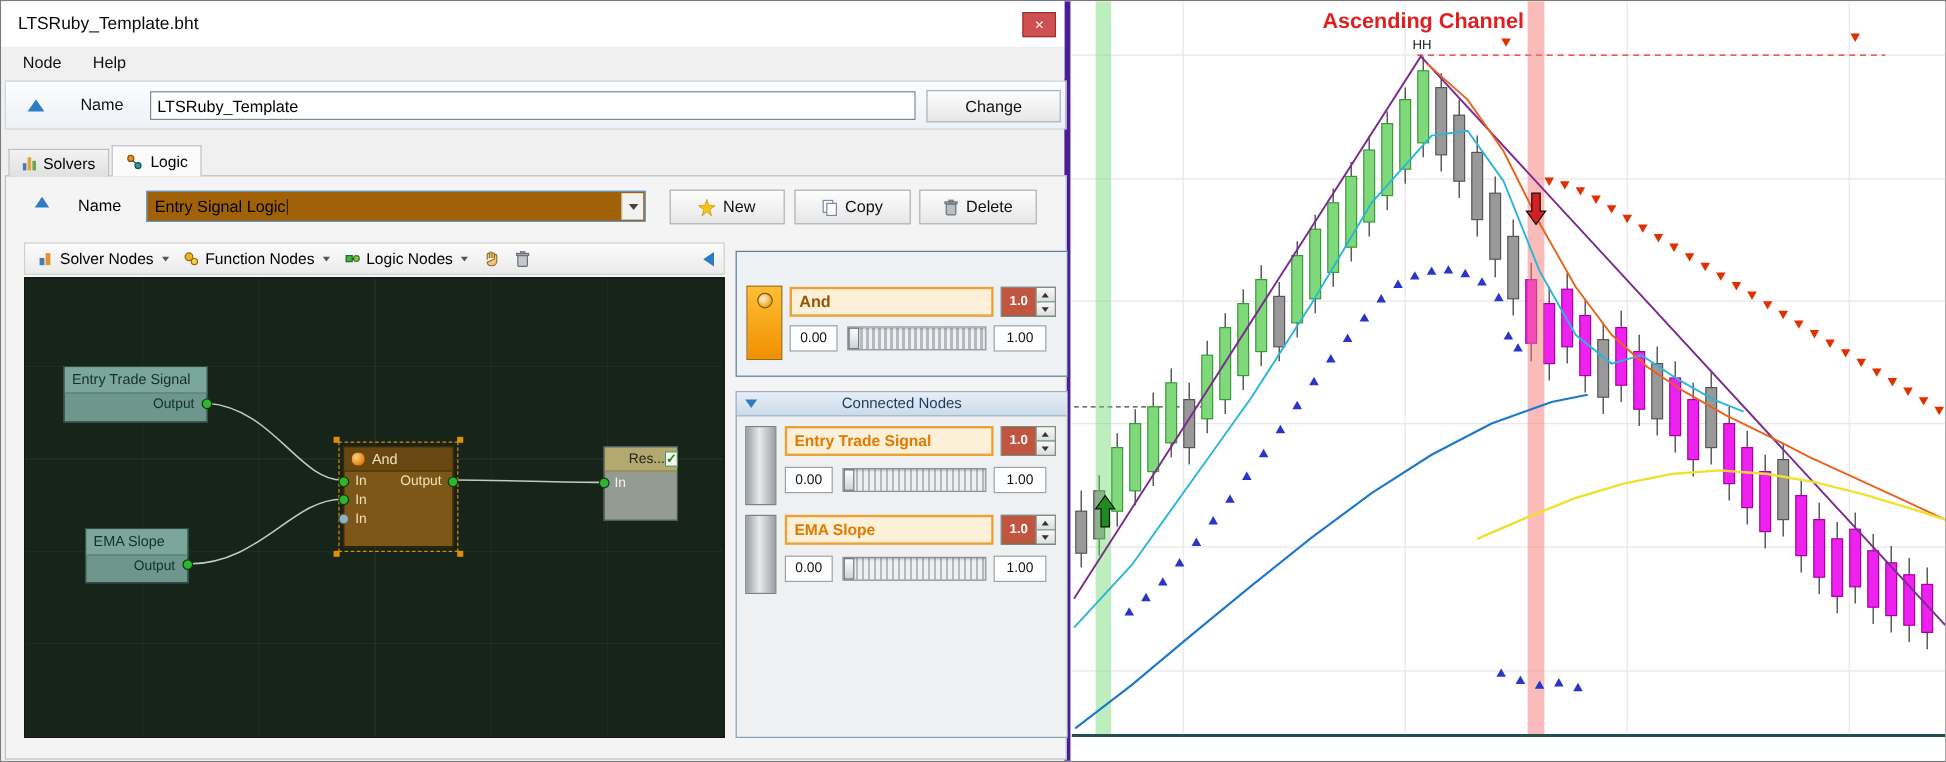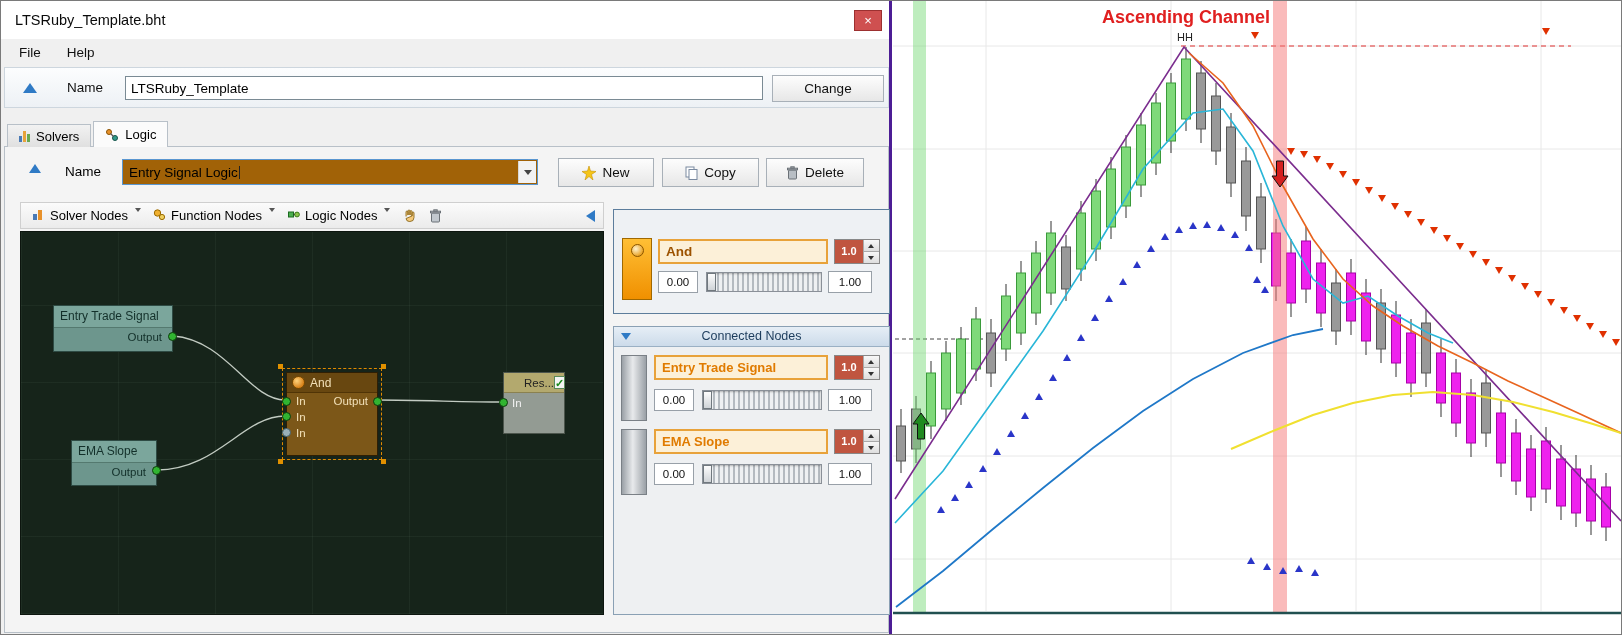--- a/index.html
+++ b/index.html
@@ -1,20 +1,20 @@
 <!DOCTYPE html>
 <html><head>
 <meta charset="utf-8">
 <style>
   * { margin:0; padding:0; box-sizing:border-box; }
   body { font-family:"Liberation Sans", sans-serif; background:#d8d8d8; }
   .screen { position:relative; width:1622px; height:635px; background:#fff; border:1px solid #7a7a7a; overflow:hidden; }
 
   
-  .app { position:absolute; left:0; top:0; width:891px; height:635px; background:#f0f0f0; border-right:3px solid #4c1d95; }
+  .app { position:absolute; left:0; top:0; width:891px; height:635px; background:#f0f0f0; border-right:5px solid #4c1d95; }
   .titlebar { position:relative; height:38px; background:#ffffff; }
   .title { position:absolute; left:14px; top:11px; font-size:14.5px; color:#0a0a0a; }
   .close { position:absolute; right:7px; top:9px; width:28px; height:21px; background:#cf5050; border:1px solid #9c3030; color:#fff; font-size:13px; line-height:18px; text-align:center; font-family:inherit; }
   .menubar { display:flex; align-items:center; height:27px; padding-left:18px; gap:26px; background:#f0f0f0; font-size:13.5px; color:#111; }
 
   .name-group { position:absolute; left:3px; top:66px; width:885px; height:41px; border:1px solid #cdd6de; background:linear-gradient(#fcfdfe,#edf1f5); }
   .tri-up { position:absolute; width:0; height:0; border-left:7px solid transparent; border-right:7px solid transparent; border-bottom:10px solid #2f7ac5; }
   .name-group .tri-up { left:18px; top:15px; }
   .lbl { position:absolute; font-size:13.5px; color:#111; }
   .name-group .lbl { left:62px; top:12px; }
@@ -38,21 +38,21 @@
   .combo .txt { position:absolute; left:6px; top:5px; font-size:13.5px; }
   .combo .txt::after { content:""; display:inline-block; width:0; border-left:1px solid #222; height:13px; vertical-align:-2px; margin-left:1px; }
   .combo .drop { position:absolute; right:1px; top:1px; bottom:1px; width:18px; background:#f2f2f2; border-left:1px solid #d8d8d8; }
   .combo .drop::after { content:""; position:absolute; left:5px; top:9px; border-left:4px solid transparent; border-right:4px solid transparent; border-top:5px solid #444; }
   .btn-new, .btn-copy, .btn-del { position:absolute; top:11px; height:29px; display:flex; align-items:center; justify-content:center; gap:6px; }
   .btn-new { left:553px; width:96px; }
   .btn-copy { left:657px; width:97px; }
   .btn-del { left:761px; width:98px; }
 
   .node-toolbar { position:absolute; left:15px; top:55px; width:584px; height:27px; background:linear-gradient(#fbfbfb,#ebebeb); border:1px solid #cfcfcf; display:flex; align-items:center; padding:0 8px; gap:6px; font-size:13px; }
-  .tb-item { display:flex; gap:5px; padding:2px 3px; }
+  .tb-item { display:flex; align-items:center; gap:5px; padding:2px 3px; }
   .tb-caret { width:0;height:0;border-left:3.5px solid transparent; border-right:3.5px solid transparent; border-top:4.5px solid #555; margin-left:2px; }
   .tb-tool { display:flex; align-items:center; padding:2px 3px; }
   .tb-collapse { margin-left:auto; width:0; height:0; border-top:6px solid transparent; border-bottom:6px solid transparent; border-right:9px solid #2f7ac5; }
 
   
   .canvas { position:absolute; left:15px; top:84px; width:584px; height:384px; background:#16241a; border:1px solid #0c150e; overflow:hidden;
     background-image:
       repeating-linear-gradient(90deg, rgba(180,220,190,0.05) 0 1px, transparent 1px 97px),
       repeating-linear-gradient(0deg, rgba(180,220,190,0.05) 0 1px, transparent 1px 77px); }
   .wires { position:absolute; left:0; top:0; }
@@ -111,21 +111,21 @@
 <div class="screen">
 
   <div class="app">
 
     <div class="titlebar">
       <span class="title">LTSRuby_Template.bht</span>
       <button class="close">×</button>
     </div>
 
     <div class="menubar">
-      <span>File</span>
+      <span>Node</span>
       <span>Help</span>
     </div>
 
     <div class="name-group">
       <span class="tri-up"></span>
       <span class="lbl">Name</span>
       <input class="name-input" value="LTSRuby_Template" style="">
       <button class="btn change">Change</button>
     </div>
 

